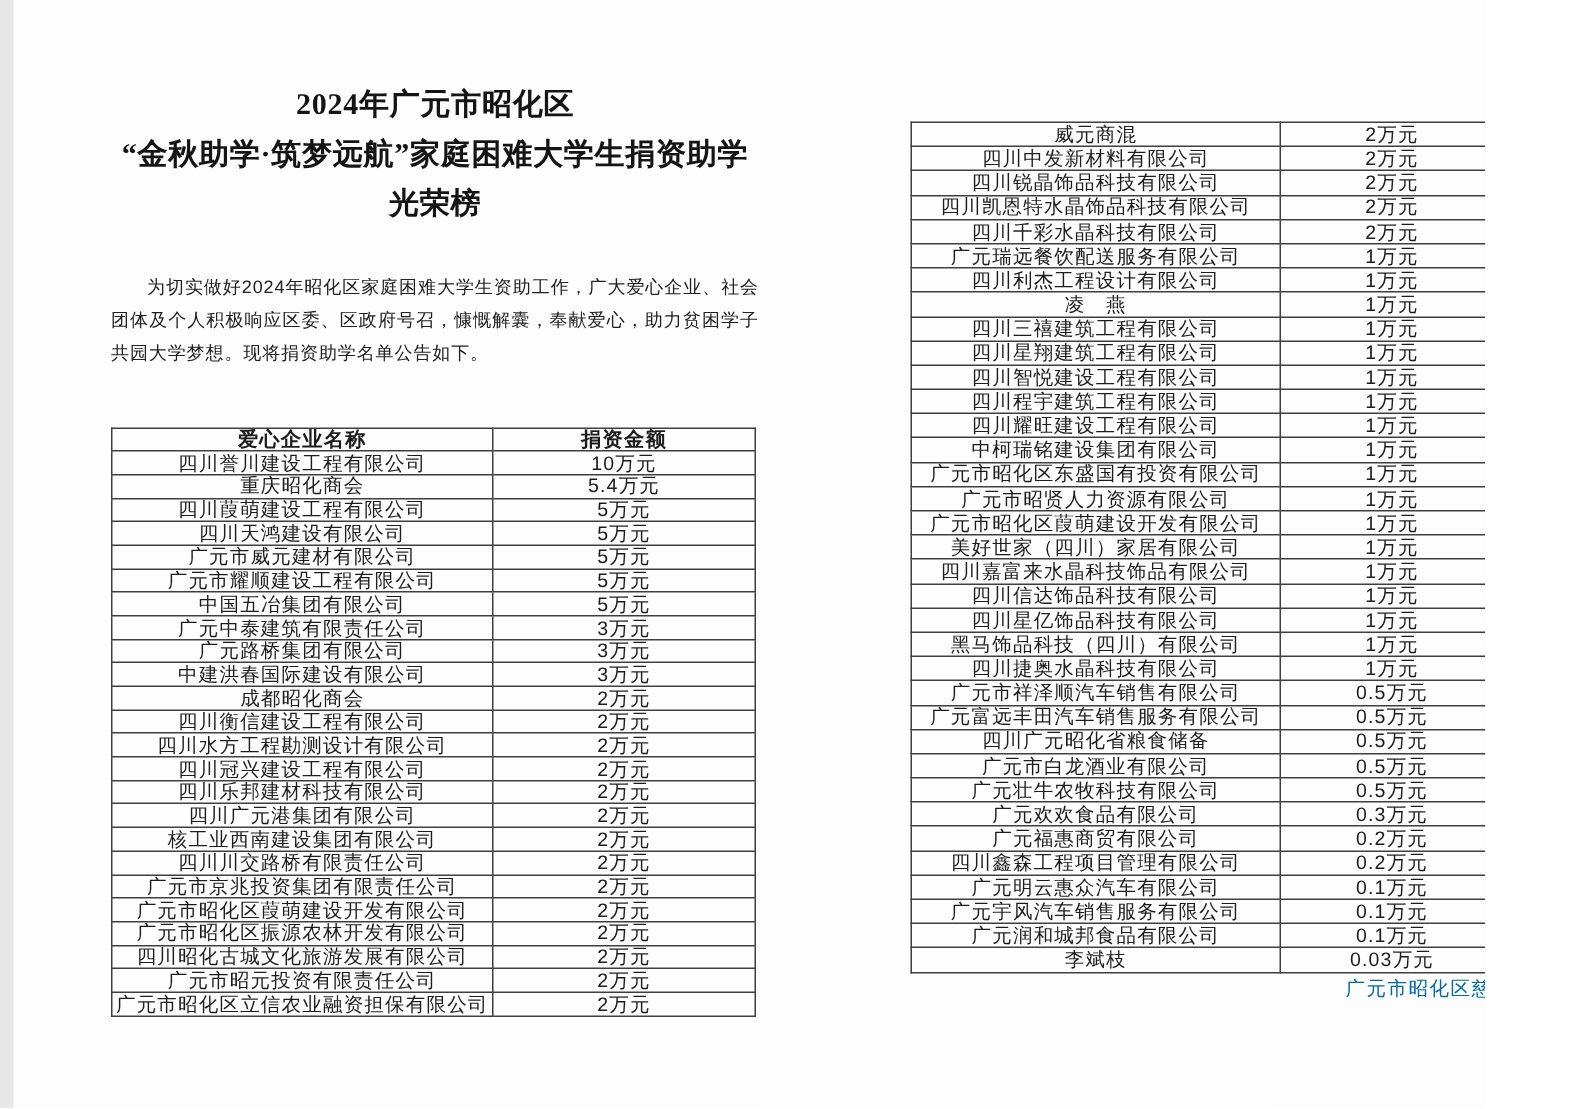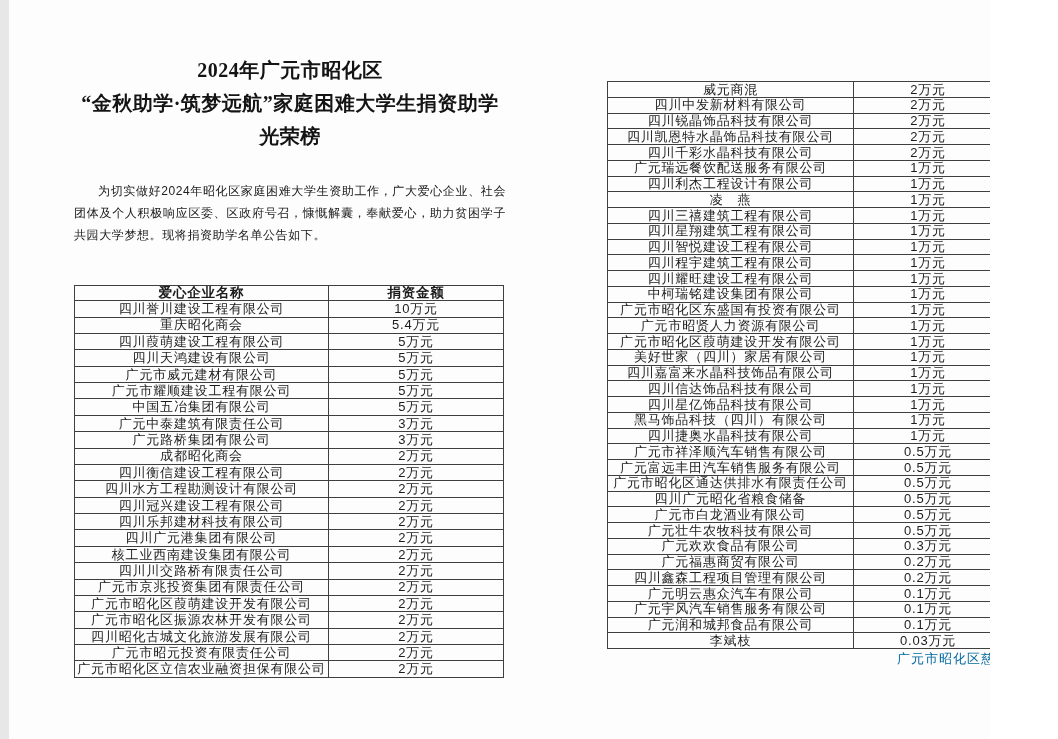--- a/index.html
+++ b/index.html
@@ -145,20 +145,24 @@
         </tr>
         <tr>
           <td>广元中泰建筑有限责任公司</td>
           <td>3万元</td>
         </tr>
         <tr>
           <td>广元路桥集团有限公司</td>
           <td>3万元</td>
         </tr>
         <tr>
+          <td>中建洪春国际建设有限公司</td>
+          <td>3万元</td>
+        </tr>
+        <tr>
           <td>成都昭化商会</td>
           <td>2万元</td>
         </tr>
         <tr>
           <td>四川衡信建设工程有限公司</td>
           <td>2万元</td>
         </tr>
         <tr>
           <td>四川水方工程勘测设计有限公司</td>
           <td>2万元</td>
@@ -310,24 +314,20 @@
         </tr>
         <tr>
           <td>广元市祥泽顺汽车销售有限公司</td>
           <td>0.5万元</td>
         </tr>
         <tr>
           <td>广元富远丰田汽车销售服务有限公司</td>
           <td>0.5万元</td>
         </tr>
         <tr>
-          <td>广元市昭化区通达供排水有限责任公司</td>
-          <td>0.5万元</td>
-        </tr>
-        <tr>
           <td>四川广元昭化省粮食储备</td>
           <td>0.5万元</td>
         </tr>
         <tr>
           <td>广元市白龙酒业有限公司</td>
           <td>0.5万元</td>
         </tr>
         <tr>
           <td>广元壮牛农牧科技有限公司</td>
           <td>0.5万元</td>

